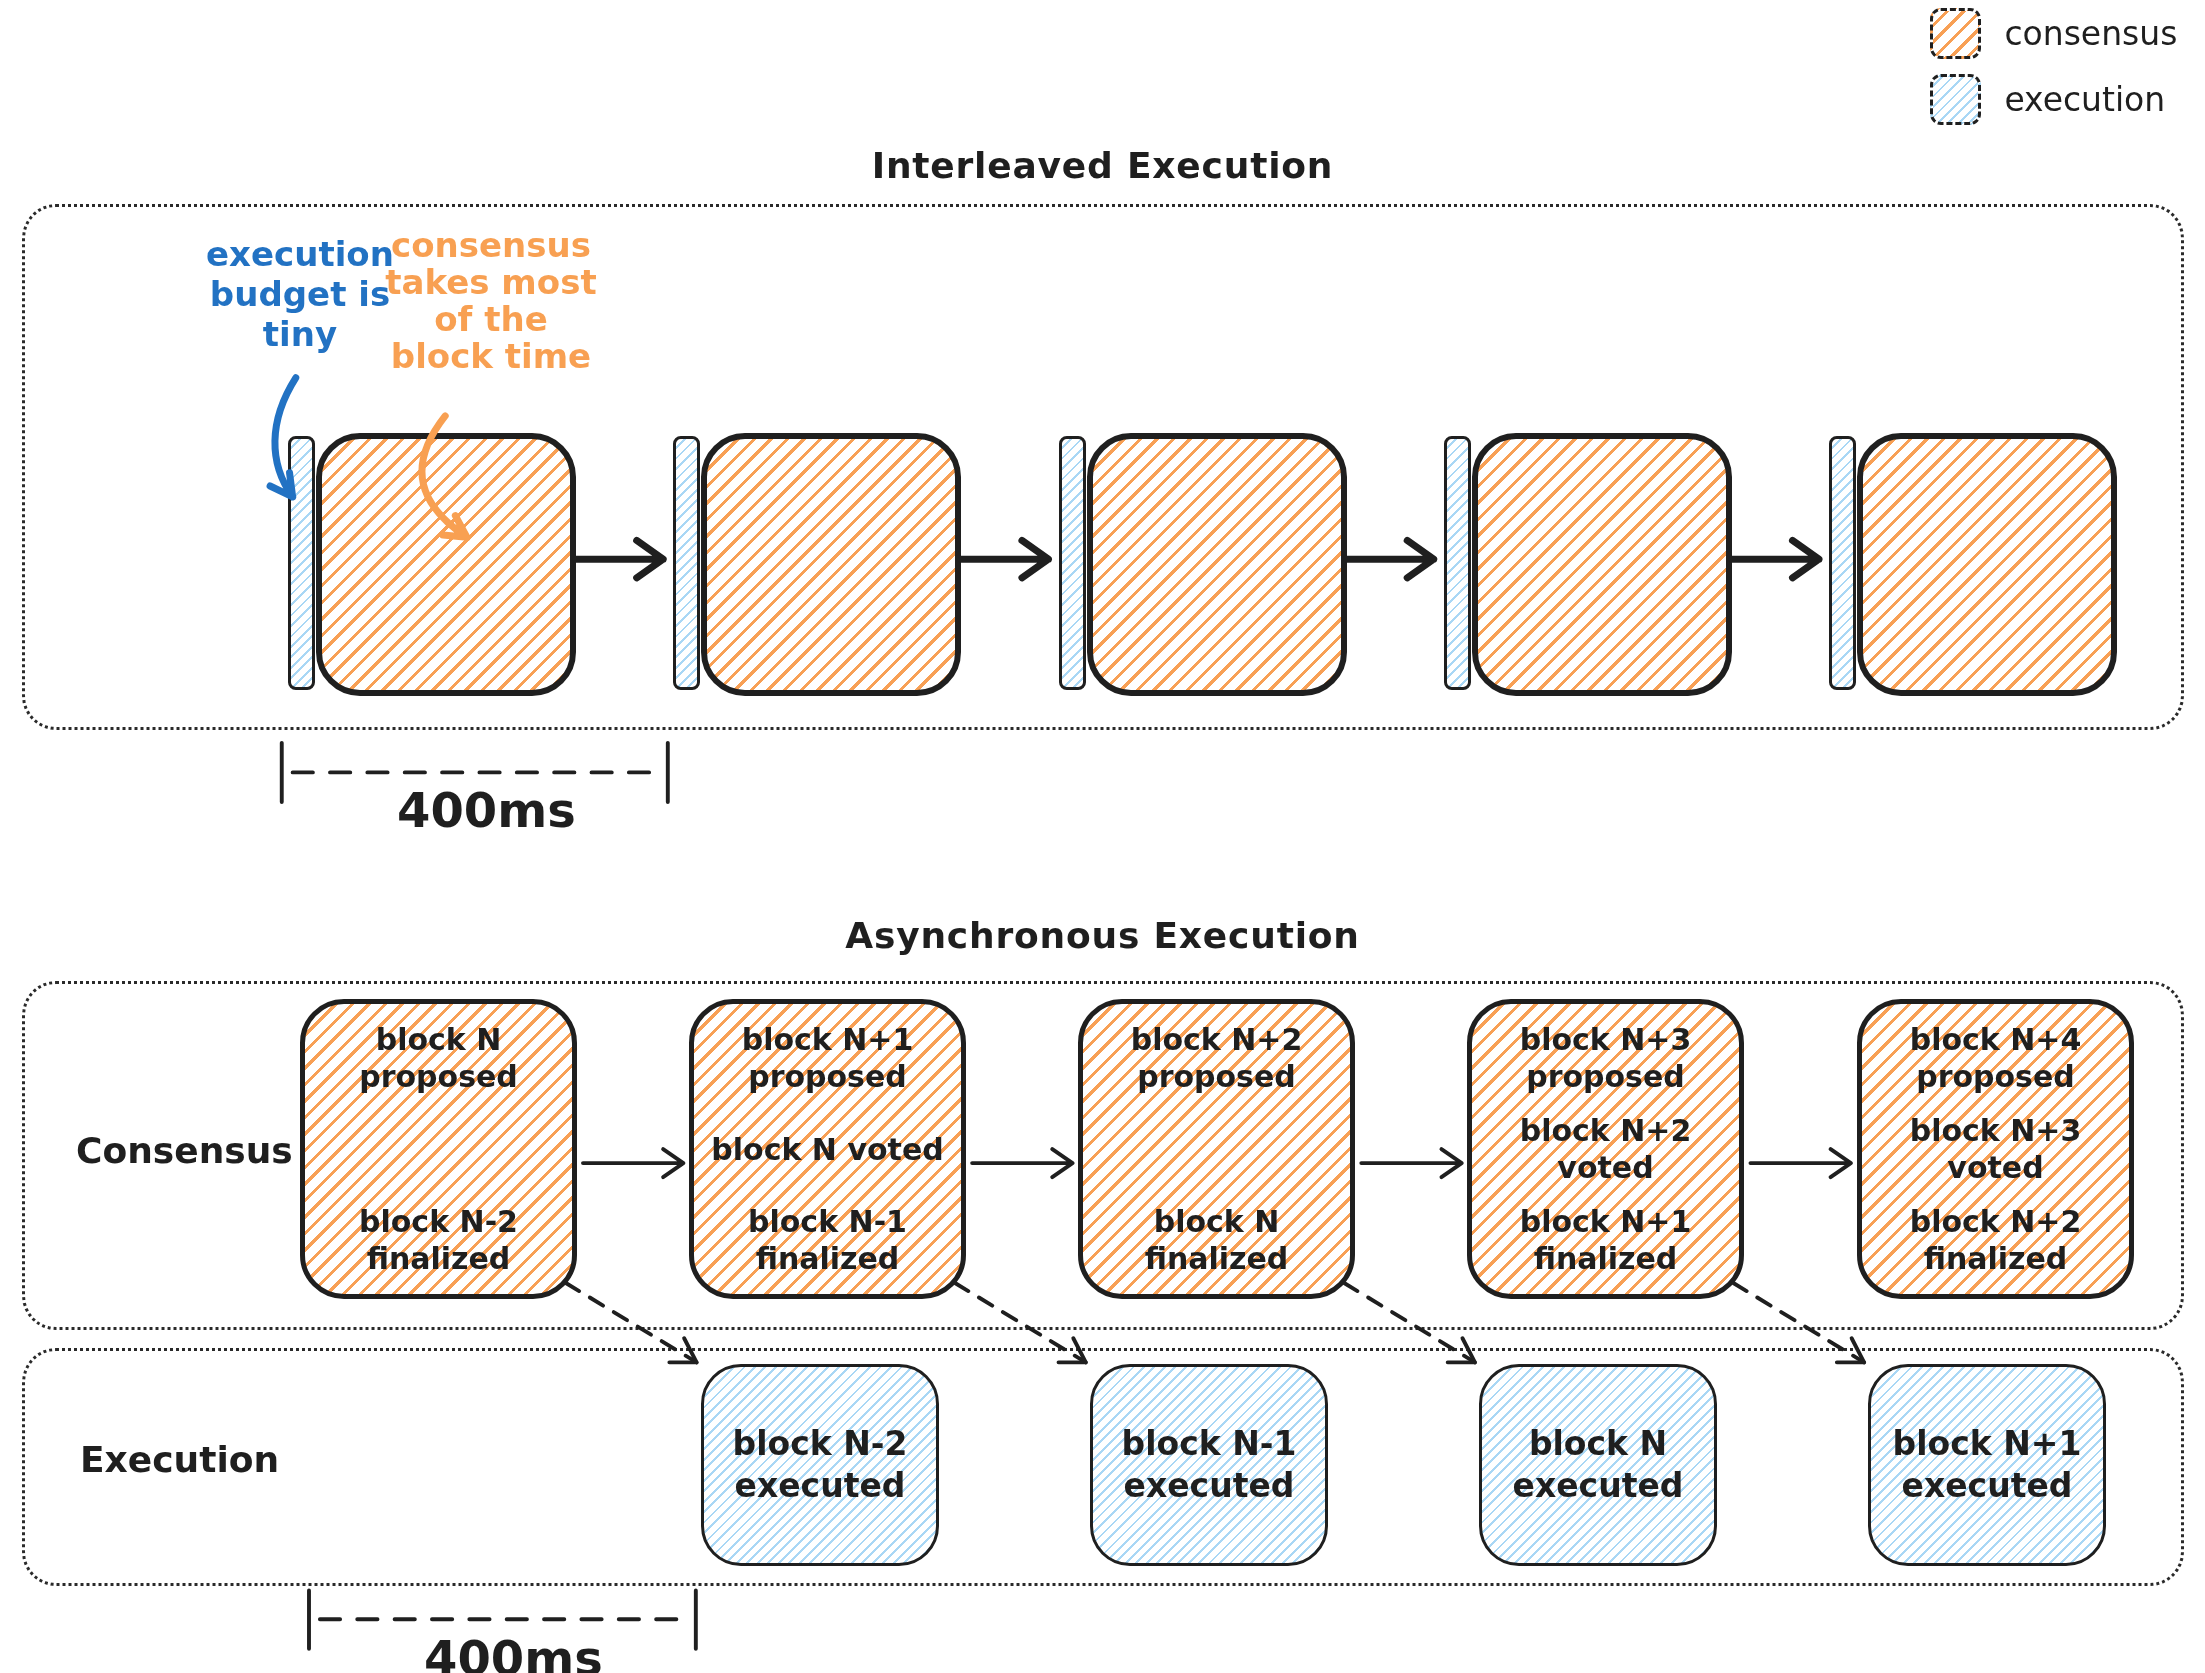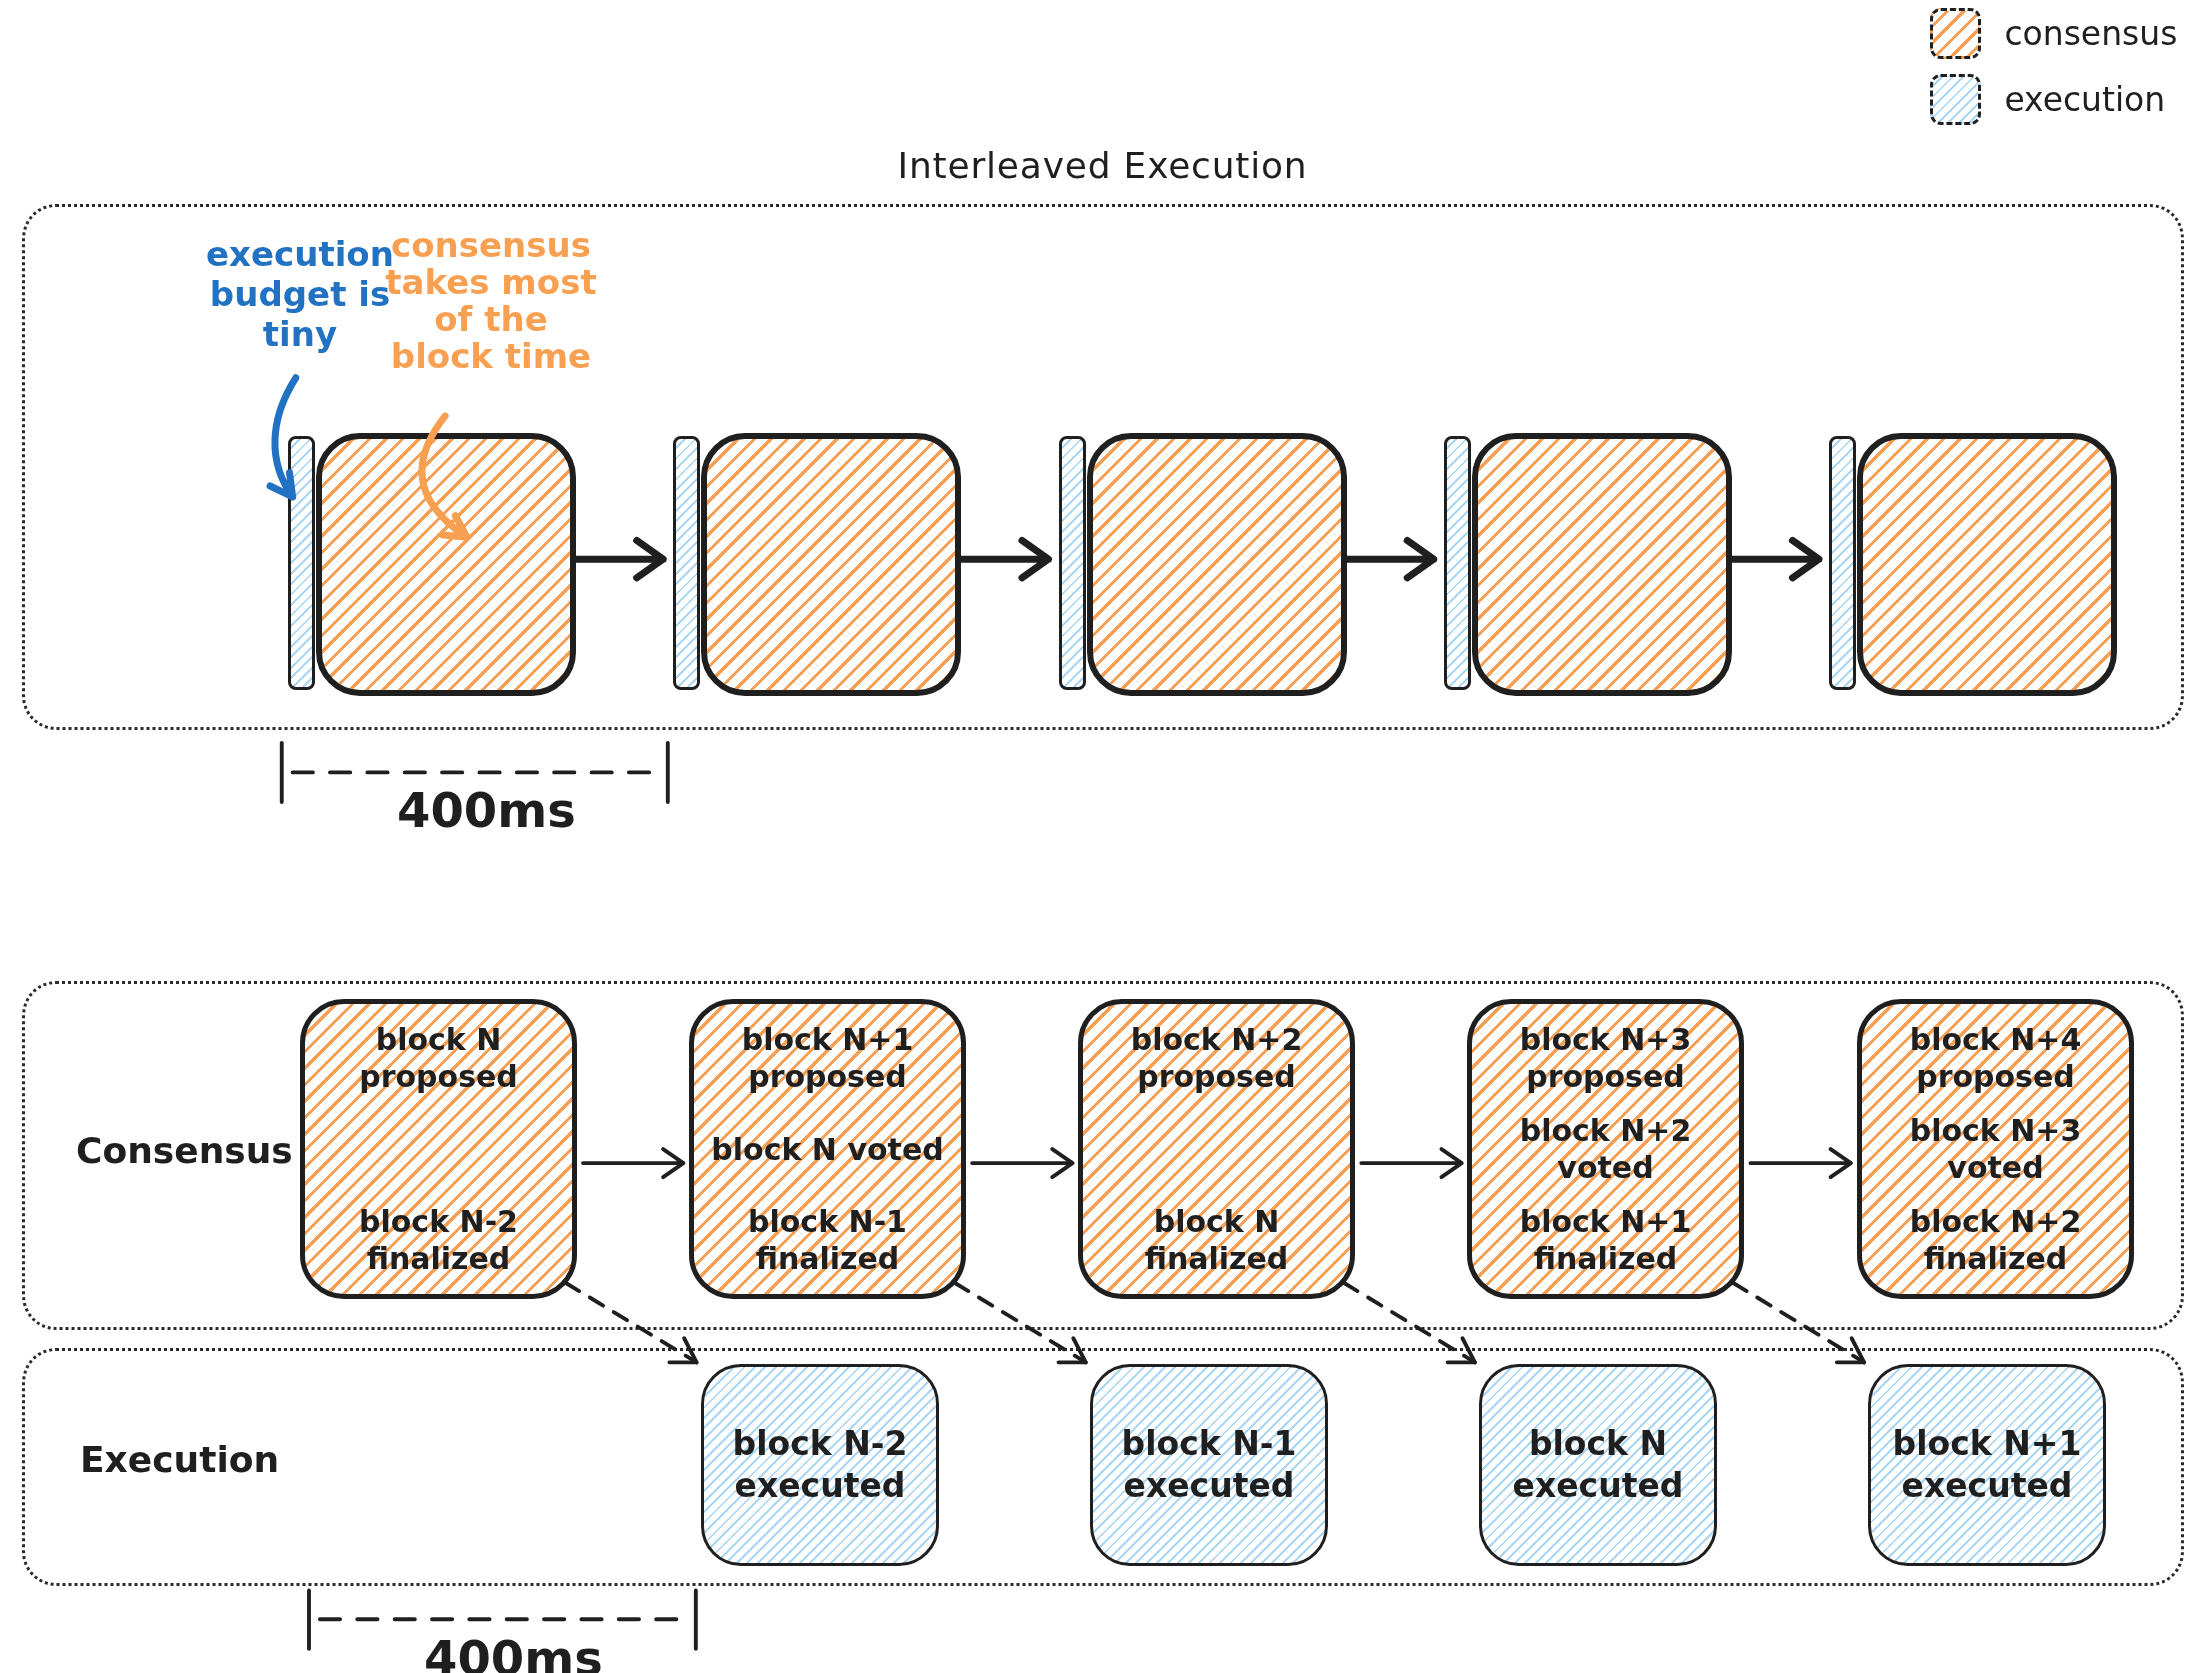--- a/index.html
+++ b/index.html
@@ -17,21 +17,21 @@
       #a9d7f5 5.4px, #a9d7f5 7.4px);}
 
   
   .legend{position:absolute;top:7.8px;left:1930px;}
   .legend-row{display:flex;align-items:center;margin-bottom:15.6px;}
   .legend-swatch{width:45px;height:45px;border:3.9px dashed #1f1f1f;border-radius:11px;}
   .legend-label{margin-left:23.4px;font-size:33px;}
 
   
   .sec-title{position:absolute;left:0;width:2205px;text-align:center;
-             font-size:36px;font-weight:normal;letter-spacing:0.8px;}
+             font-size:36px;font-weight:bold;letter-spacing:0.8px;}
   #title1{top:145px;}
   #title2{top:915px;}
 
   
   .dotted-box{position:absolute;border:3.1px dotted #2a2a2a;border-radius:34px;}
   #container-interleaved{left:22px;top:204px;width:2156px;height:520px;}
   #container-consensus{left:22px;top:981px;width:2156px;height:343px;}
   #container-execution{left:22px;top:1348px;width:2156px;height:232px;}
 
   
@@ -102,20 +102,21 @@
   <div class="cons-block hatch-orange" style="left:701px"></div>
   <div class="exec-bar hatch-blue" style="left:1059px"></div>
   <div class="cons-block hatch-orange" style="left:1087px"></div>
   <div class="exec-bar hatch-blue" style="left:1444px"></div>
   <div class="cons-block hatch-orange" style="left:1472px"></div>
   <div class="exec-bar hatch-blue" style="left:1829px"></div>
   <div class="cons-block hatch-orange" style="left:1857px"></div>
 
   <div id="ruler1-label" class="ruler-label">400ms</div>
 
+  <div id="title2" class="sec-title">Asynchronous Execution</div>
   <div id="container-consensus" class="dotted-box"></div>
   <div id="container-execution" class="dotted-box"></div>
 
   <div id="label-consensus" class="row-label">Consensus</div>
   <div id="label-execution" class="row-label">Execution</div>
 
   <div class="acons-box hatch-orange" style="left:300px">
     <div class="acons-line pre">block N
 proposed</div>
     <div class="acons-line pre">block N-2

